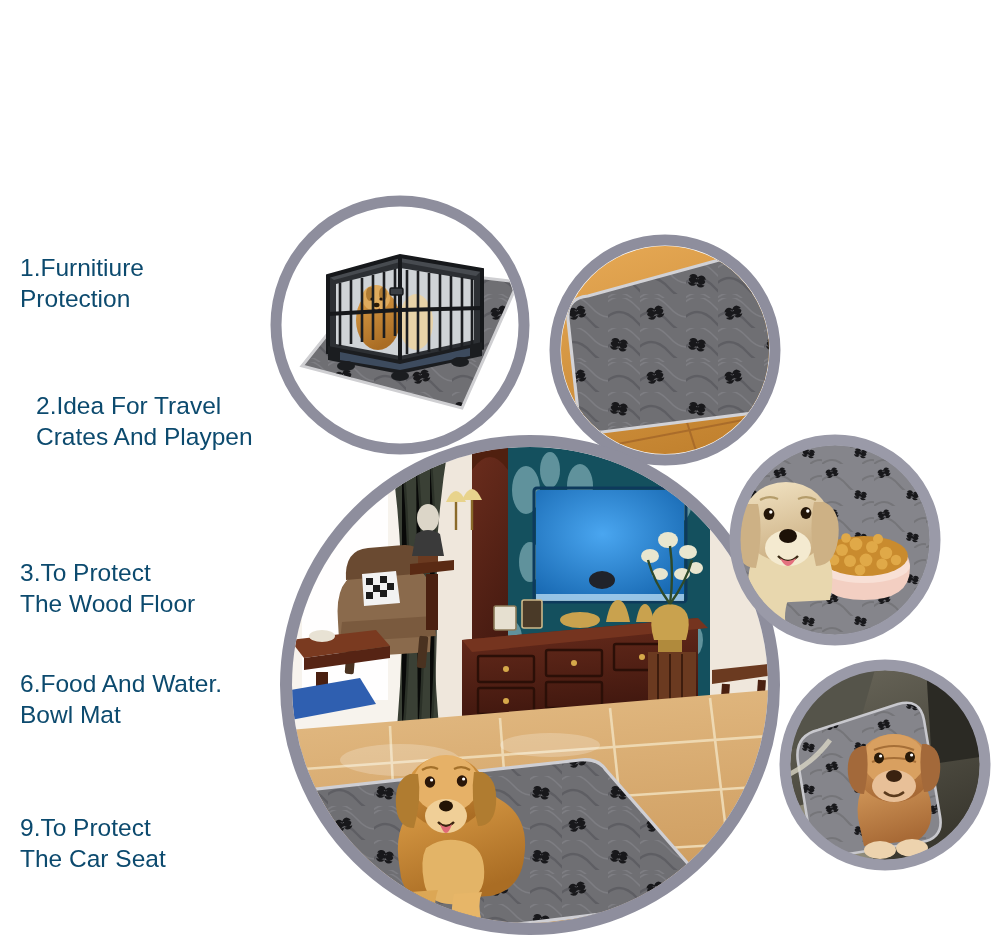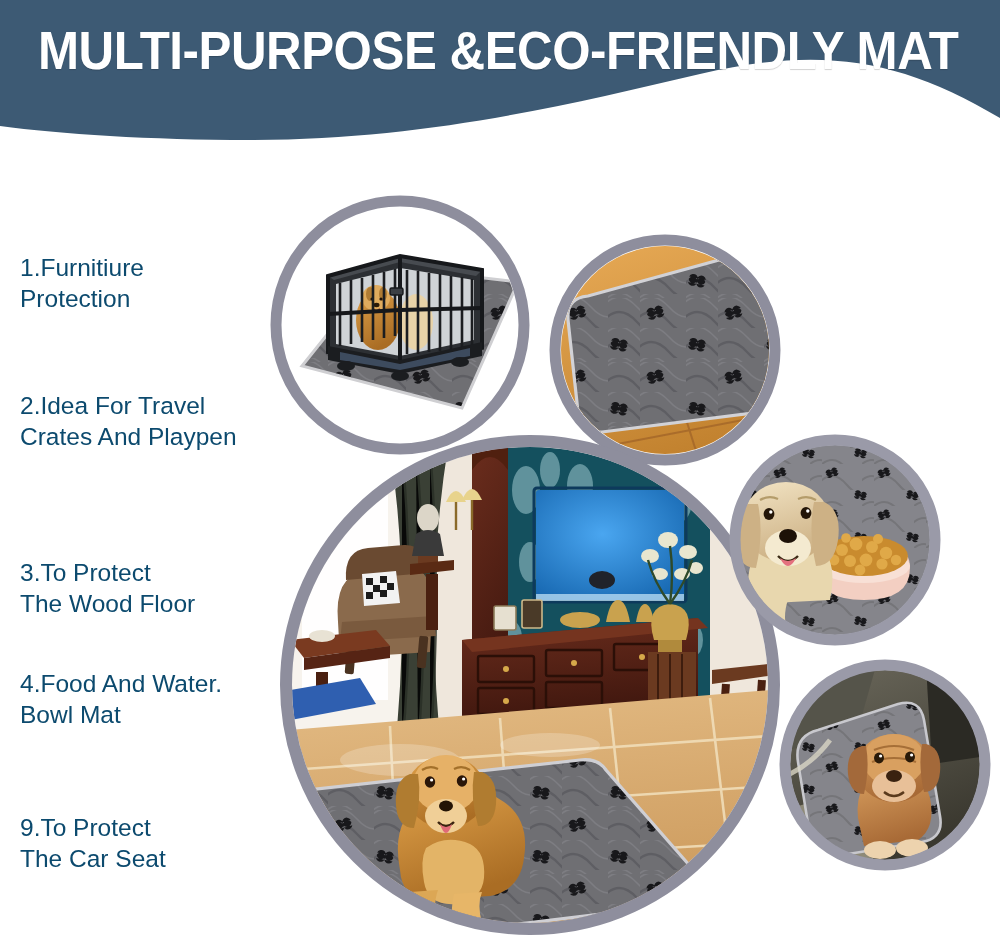--- a/index.html
+++ b/index.html
@@ -36,49 +36,43 @@
     position:absolute;left:0;top:240px;width:290px;
   }
   .feature{
     position:absolute;left:20px;width:270px;
     color:#0c4a6e;
     font-size:24.5px;
     line-height:31px;
     white-space:pre-line;
   }
   .f1{top:12px;}
-  .f2{top:150px;}
+  .f2{top:150px;margin-left:16px;}
   .f3{top:288px;margin-top:29px;}
   .f4{top:428px;}
   .f5{top:572px;}
 
   
   .collage{position:absolute;left:250px;top:170px;width:750px;height:776px;}
   .collage svg{display:block;}
 </style>
 </head>
 <body>
 
 <div id="page">
 
-  <div class="header">
-    <svg class="header-svg" width="1000" height="140" viewBox="0 0 1000 140">
-      <path d="M0,0 H1000 V118 C900,58 820,46 700,74 C560,107 420,140 250,140 C150,140 60,134 0,126 Z" fill="#3d5a74"></path>
-    </svg>
-    <div class="header-title">MULTI-PURPOSE &amp;ECO-FRIENDLY MAT</div>
-  </div>
 
   <div class="features">
     <div class="feature f1">1.Furnitiure
   Protection</div>
     <div class="feature f2">2.Idea For Travel
    Crates And Playpen</div>
     <div class="feature f3">3.To Protect
    The Wood Floor</div>
-    <div class="feature f4"> 4.Food And Water.
+    <div class="feature f4"> 6.Food And Water.
    Bowl Mat</div>
     <div class="feature f5">9.To Protect
    The Car Seat</div>
   </div>
 
   <div class="collage">
     <svg width="750" height="776" viewBox="0 0 750 776">
       <defs>
 
         <clipPath id="clipCrate">

